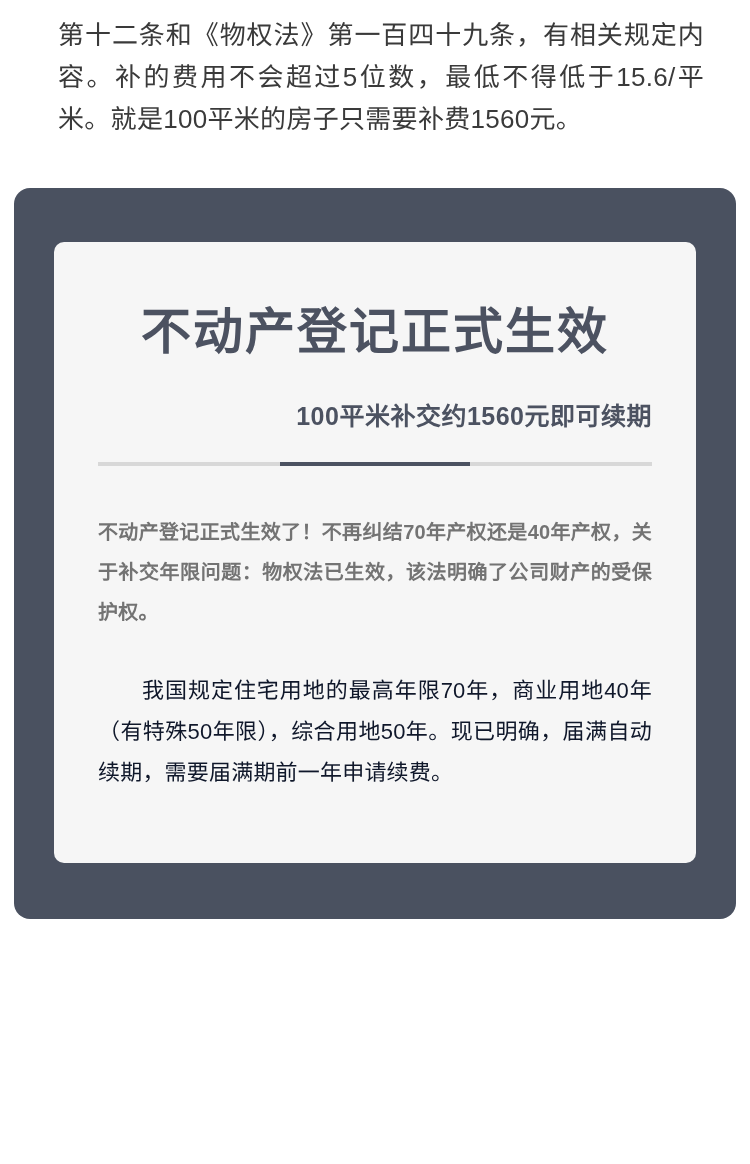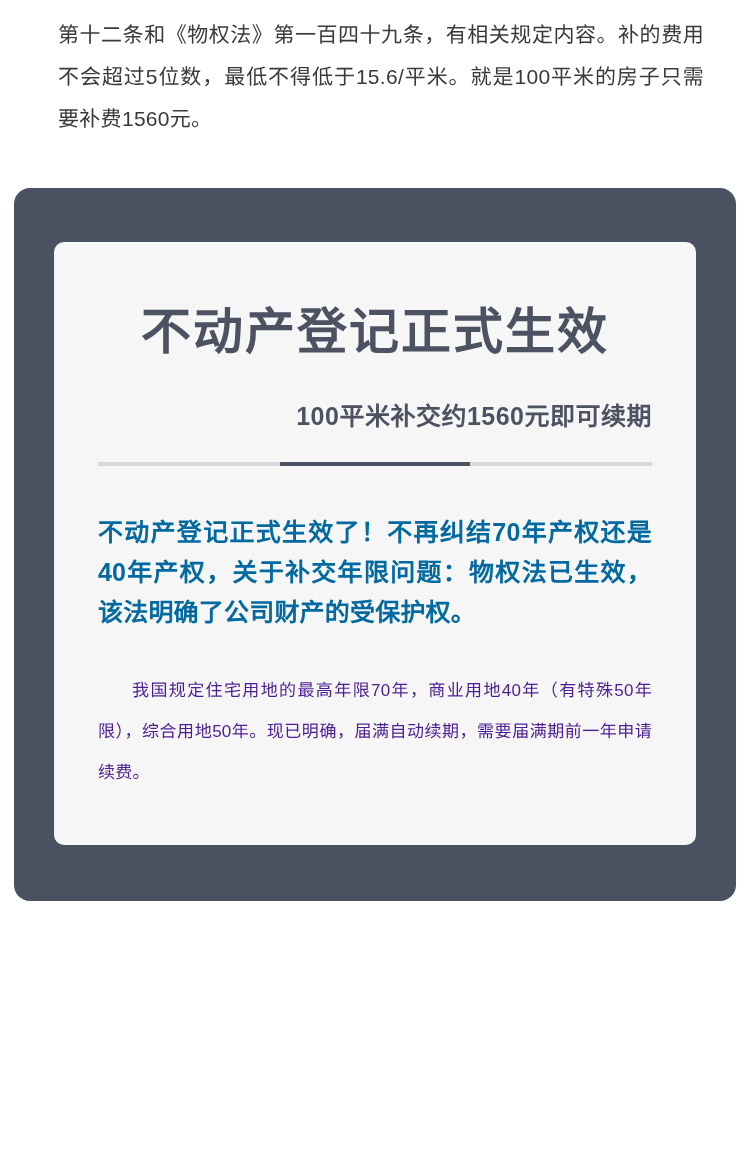--- a/index.html
+++ b/index.html
@@ -20,42 +20,42 @@
     width: 750px;
     min-height: 1164px;
     position: relative;
     background: #ffffff;
     box-sizing: border-box;
   }
 
   
   .top-paragraph {
     padding: 14px 46px 0 58px;
-    font-size: 21px;
+    font-size: 26px;
     line-height: 42px;
     color: #3a3a3a;
     letter-spacing: 0.3px;
     text-align: justify;
   }
   .top-paragraph p {
     margin: 0;
   }
 
   
   .card-outer {
     margin: 48px 14px 0 14px;
     background: #4a5160;
     border-radius: 16px;
     padding: 54px 40px 56px 40px;
     box-sizing: border-box;
   }
   .card-inner {
     background: #f6f6f6;
     border-radius: 10px;
-    padding: 62px 44px 52px 44px;
+    padding: 62px 44px 70px 44px;
     box-sizing: border-box;
   }
 
   .headline {
     text-align: center;
     font-size: 50px;
     line-height: 1.15;
     font-weight: bold;
     color: #4c5261;
     letter-spacing: 2px;
@@ -80,33 +80,33 @@
     position: absolute;
     left: 50%;
     transform: translateX(-50%);
     top: 0;
     width: 190px;
     height: 4px;
     background: #4c5261;
   }
 
   .lead-text {
-    font-size: 25px;
+    font-size: 20px;
     line-height: 40px;
     font-weight: bold;
-    color: #0369a1;
+    color: #737373;
     text-align: justify;
     margin: 0 0 38px 0;
     letter-spacing: 0.2px;
   }
 
   .body-block {
-    font-size: 17px;
+    font-size: 22px;
     line-height: 41px;
-    color: #4c1d95;
+    color: #0f172a;
     text-align: justify;
     letter-spacing: 0.2px;
   }
   .body-block p {
     margin: 0;
     text-indent: 2em;
   }
 </style>
 </head>
 <body>

